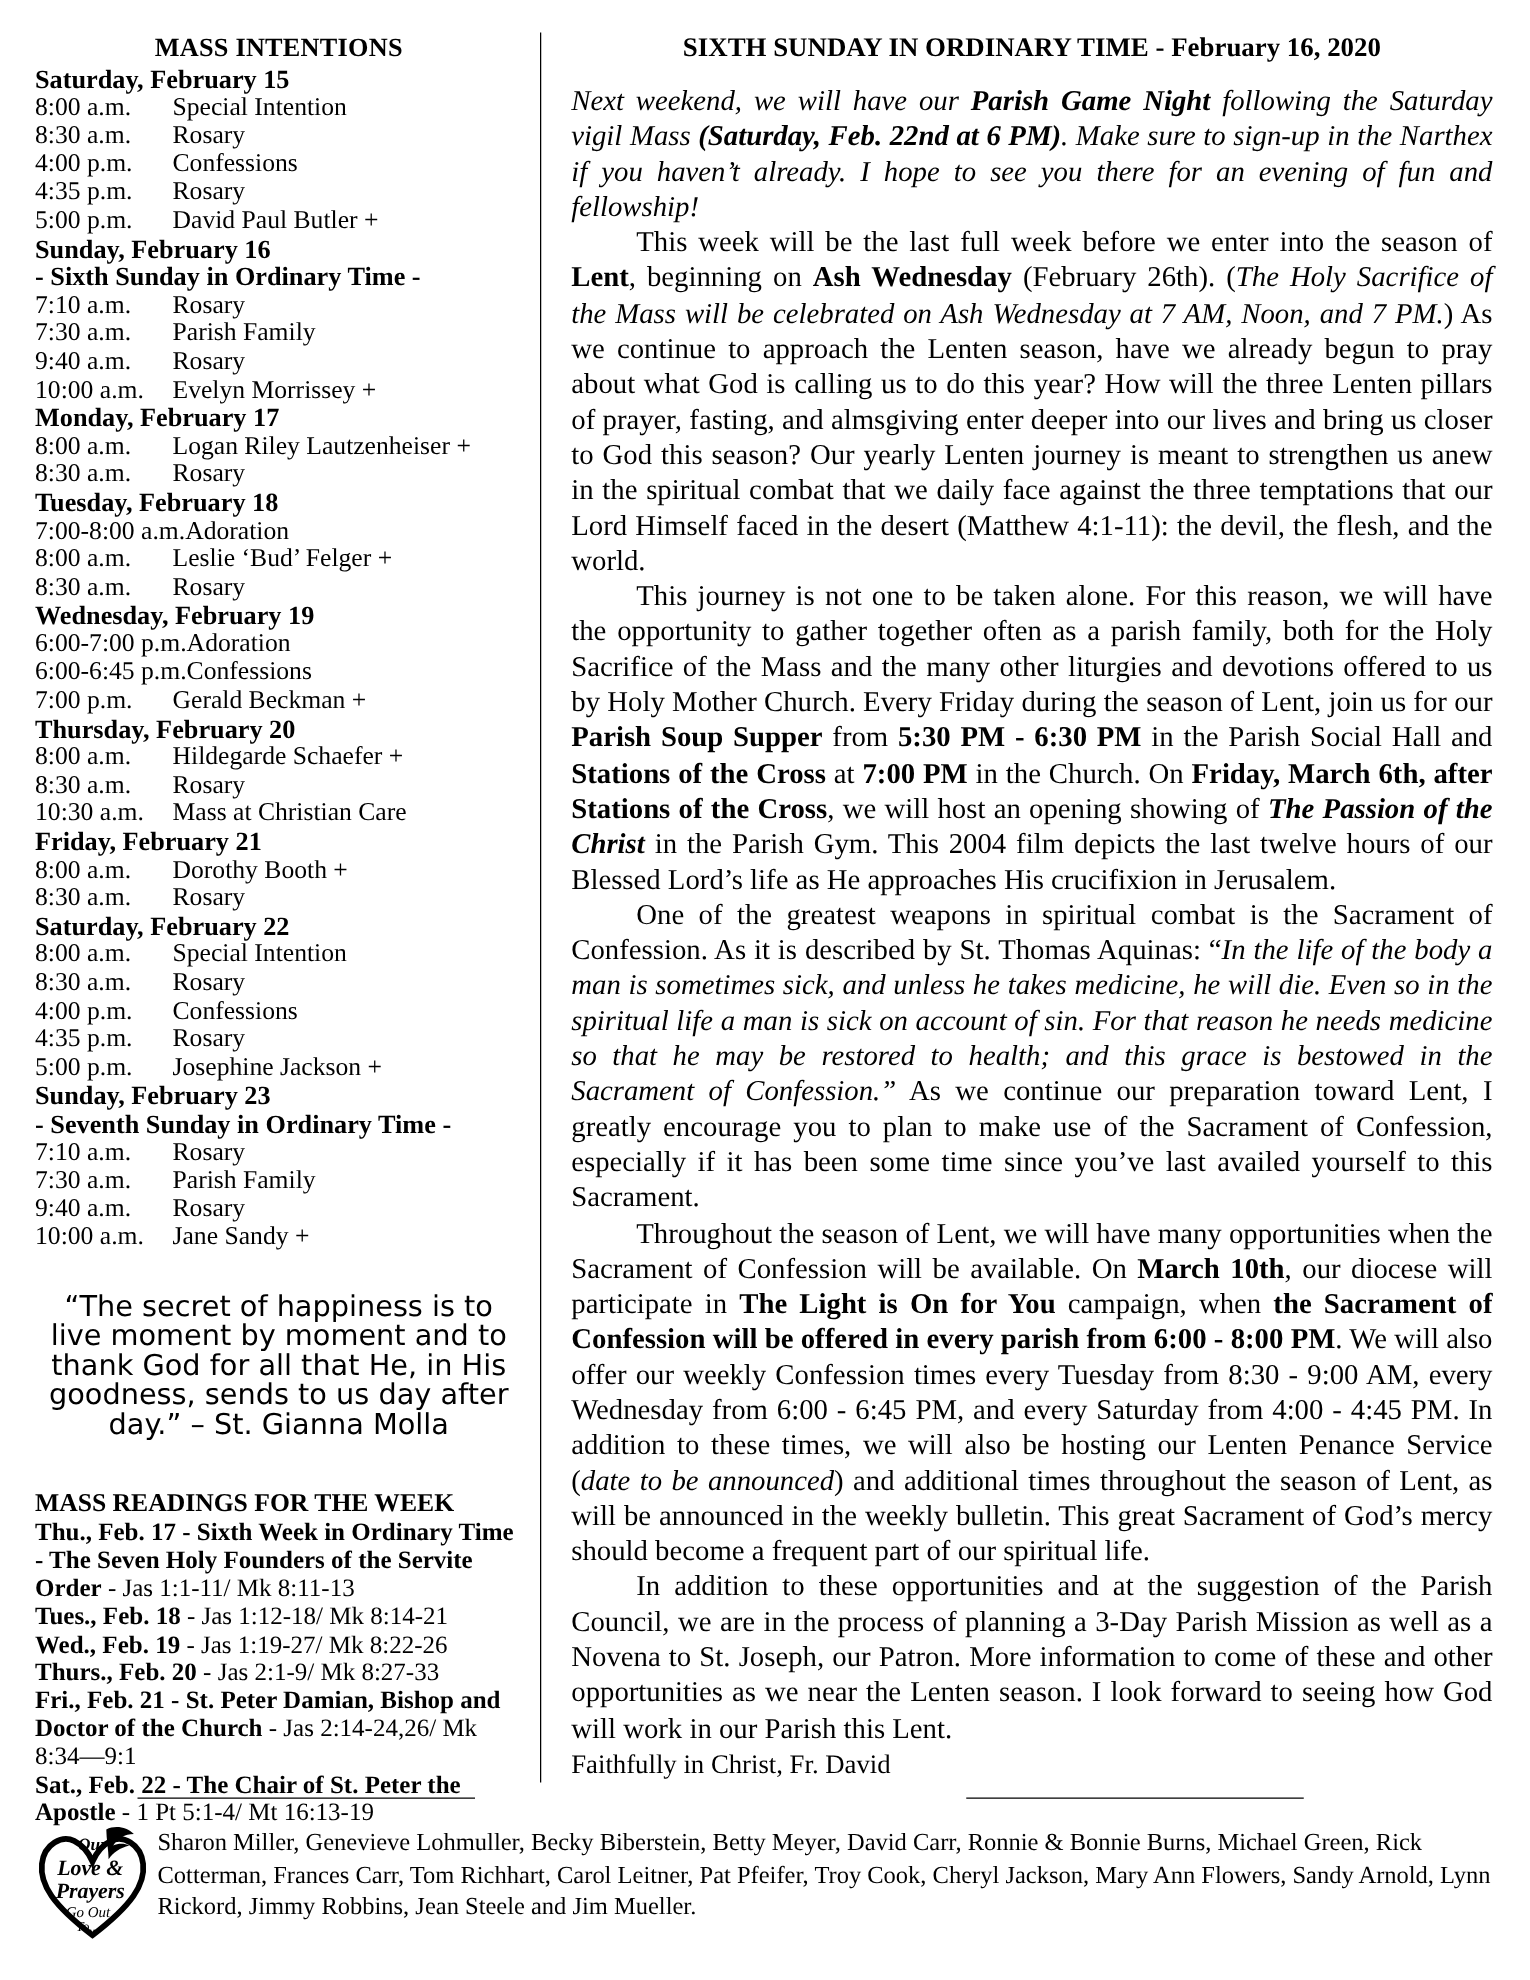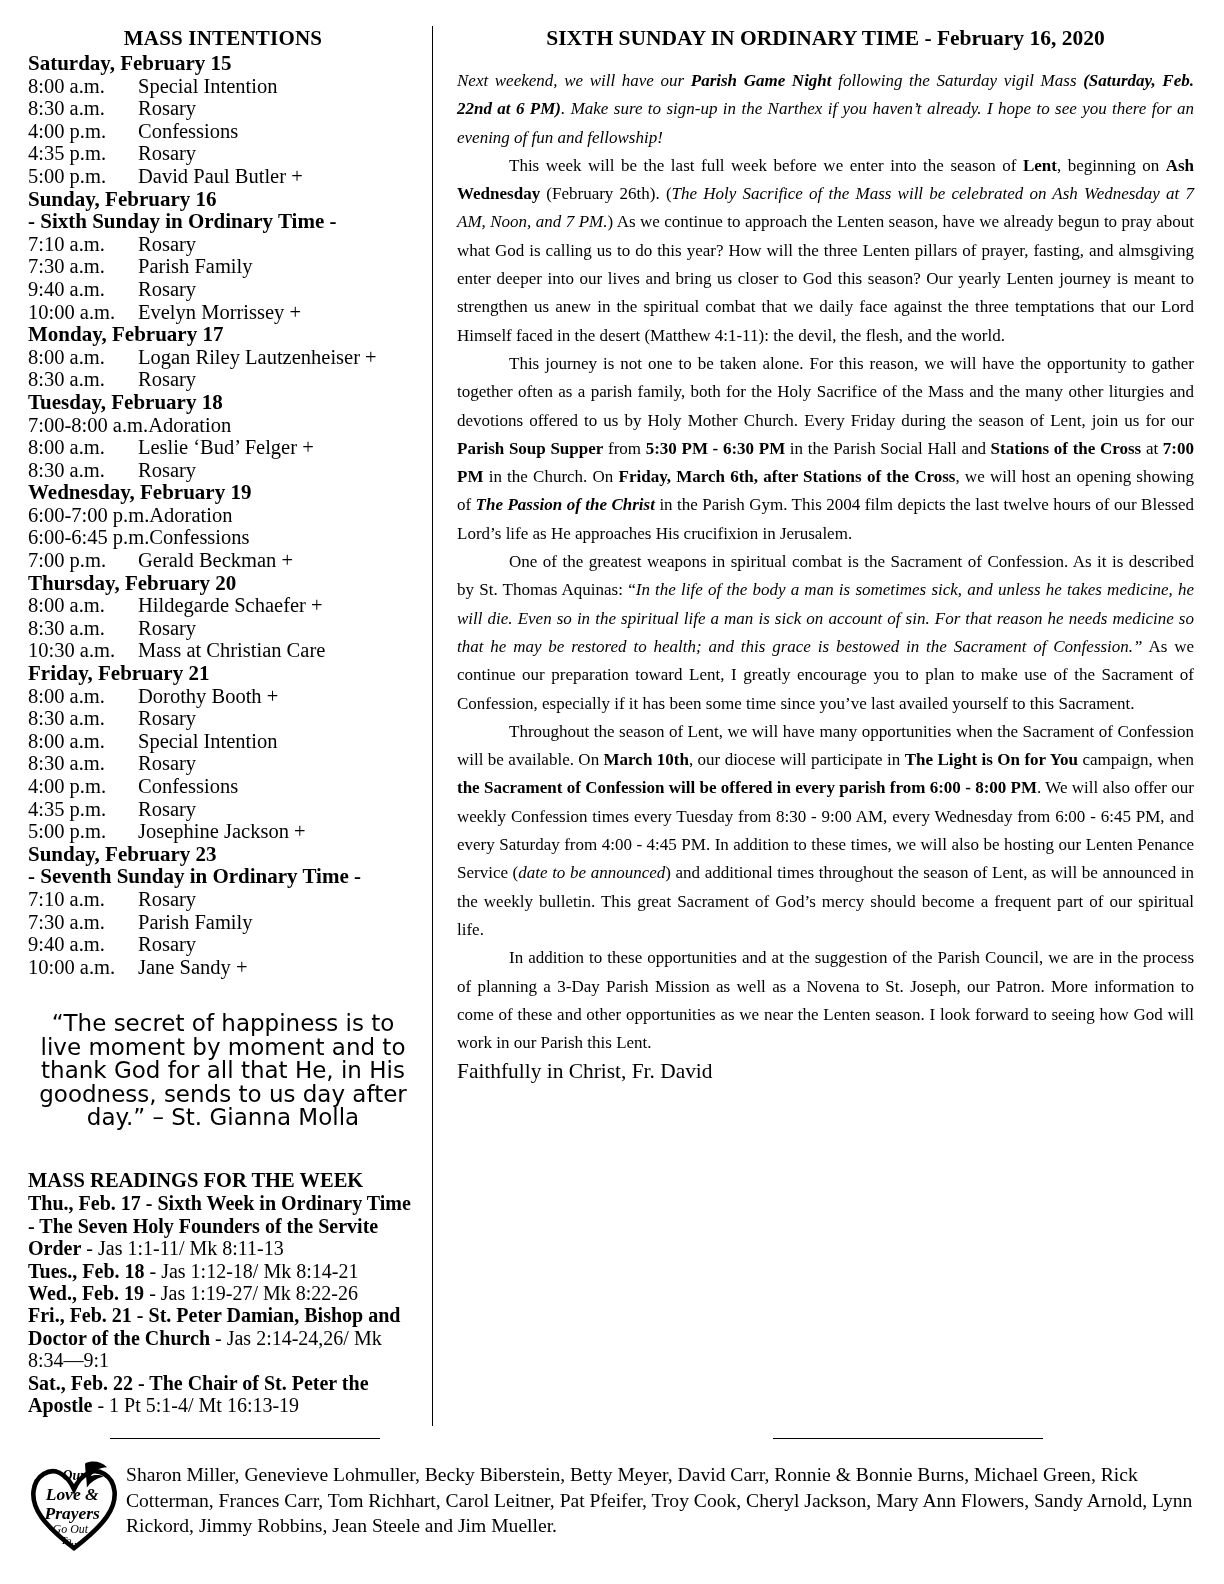--- a/index.html
+++ b/index.html
@@ -98,21 +98,21 @@
     font-weight: bold;
   }
   
   .bulletin-head {
     text-align: center;
     font-weight: bold;
     font-size: 21.5px;
     margin: 0 0 16px 0;
   }
   .body-p {
-    font-size: 17px;
+    font-size: 23px;
     line-height: 28.3px;
     text-align: justify;
     margin: 0;
     text-justify: inter-word;
   }
   .body-p.indent {
     text-indent: 52px;
   }
   .body-p.italic {
     font-style: italic;
@@ -261,20 +261,21 @@
           </div>
           <div class="day-head">Friday, February 21</div>
           <div class="mass-row">
             <span class="t">8:00 a.m.</span>
             <span class="d">Dorothy Booth +</span>
           </div>
           <div class="mass-row">
             <span class="t">8:30 a.m.</span>
             <span class="d">Rosary</span>
           </div>
+          <div class="day-head">Saturday, February 22</div>
           <div class="mass-row">
             <span class="t">8:00 a.m.</span>
             <span class="d">Special Intention</span>
           </div>
           <div class="mass-row">
             <span class="t">8:30 a.m.</span>
             <span class="d">Rosary</span>
           </div>
           <div class="mass-row">
             <span class="t">4:00 p.m.</span>
@@ -311,20 +312,21 @@
       <div class="quote-block">
         <span>“The secret of happiness is to live moment by moment and to thank God for all that He, in His goodness, sends to us day after day.” – St. Gianna Molla</span>
       </div>
 
       <div class="readings-title">MASS READINGS FOR THE WEEK</div>
 
       <div id="readings-list">
           <div class="reading-row"><b>Thu., Feb. 17 - Sixth Week in Ordinary Time - The Seven Holy Founders of the Servite Order</b><span> - Jas 1:1-11/ Mk 8:11-13</span></div>
           <div class="reading-row"><b>Tues., Feb. 18</b><span> - Jas 1:12-18/ Mk 8:14-21</span></div>
           <div class="reading-row"><b>Wed., Feb. 19</b><span> - Jas 1:19-27/ Mk 8:22-26</span></div>
+          <div class="reading-row"><b>Thurs., Feb. 20</b><span> - Jas 2:1-9/ Mk 8:27-33</span></div>
           <div class="reading-row"><b>Fri., Feb. 21 - St. Peter Damian, Bishop and Doctor of the Church</b><span> - Jas 2:14-24,26/ Mk 8:34—9:1</span></div>
           <div class="reading-row"><b>Sat., Feb. 22 - The Chair of St. Peter the Apostle</b><span> - 1 Pt 5:1-4/ Mt 16:13-19</span></div>
         </div>
     </div>
 
     <div class="divider"></div>
 
     <div class="right-col">
       <div class="bulletin-head">SIXTH SUNDAY IN ORDINARY TIME - February 16, 2020</div>
 

